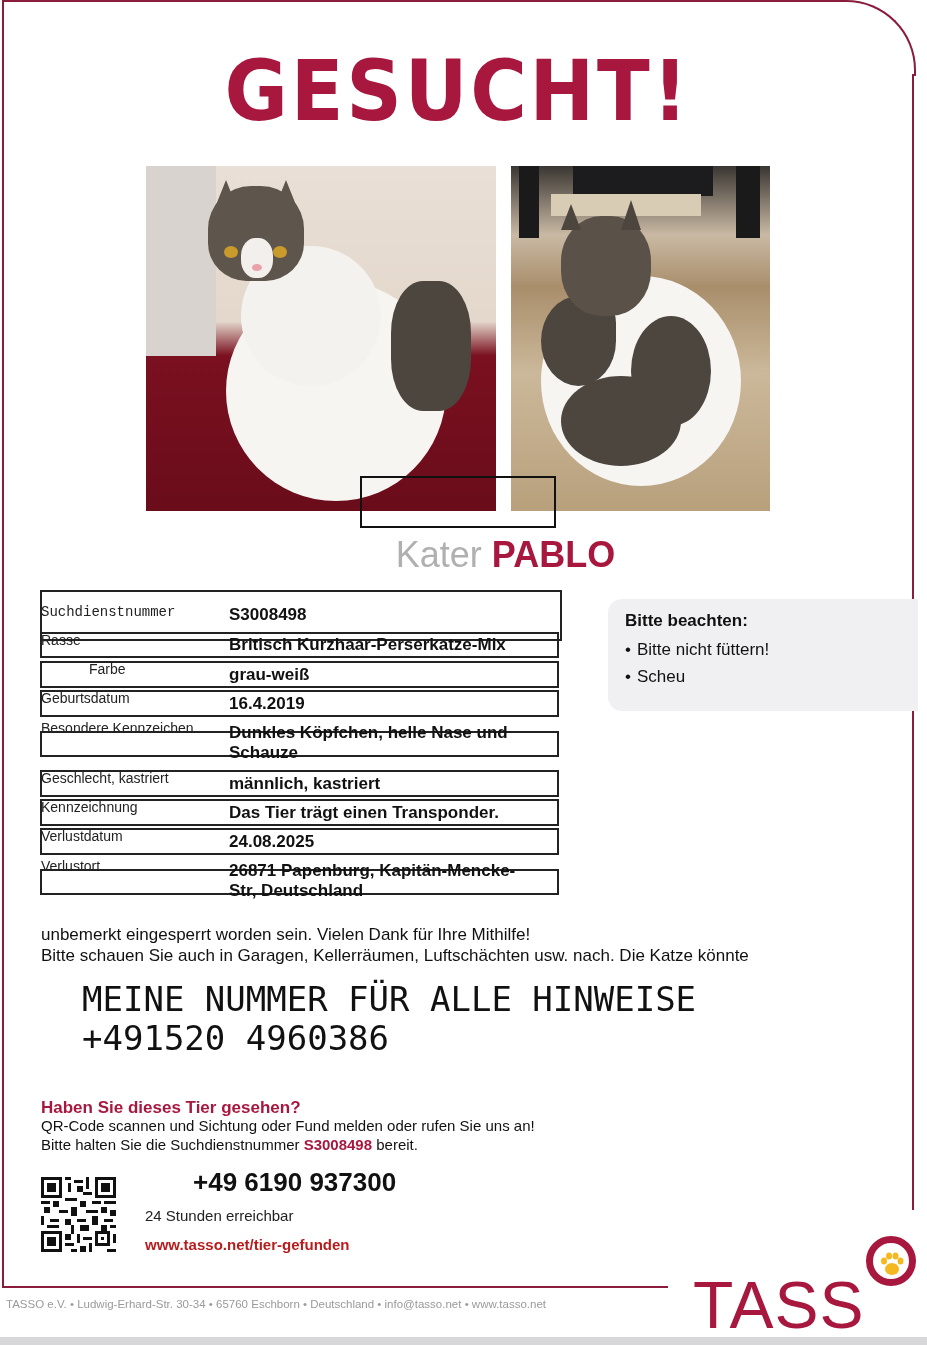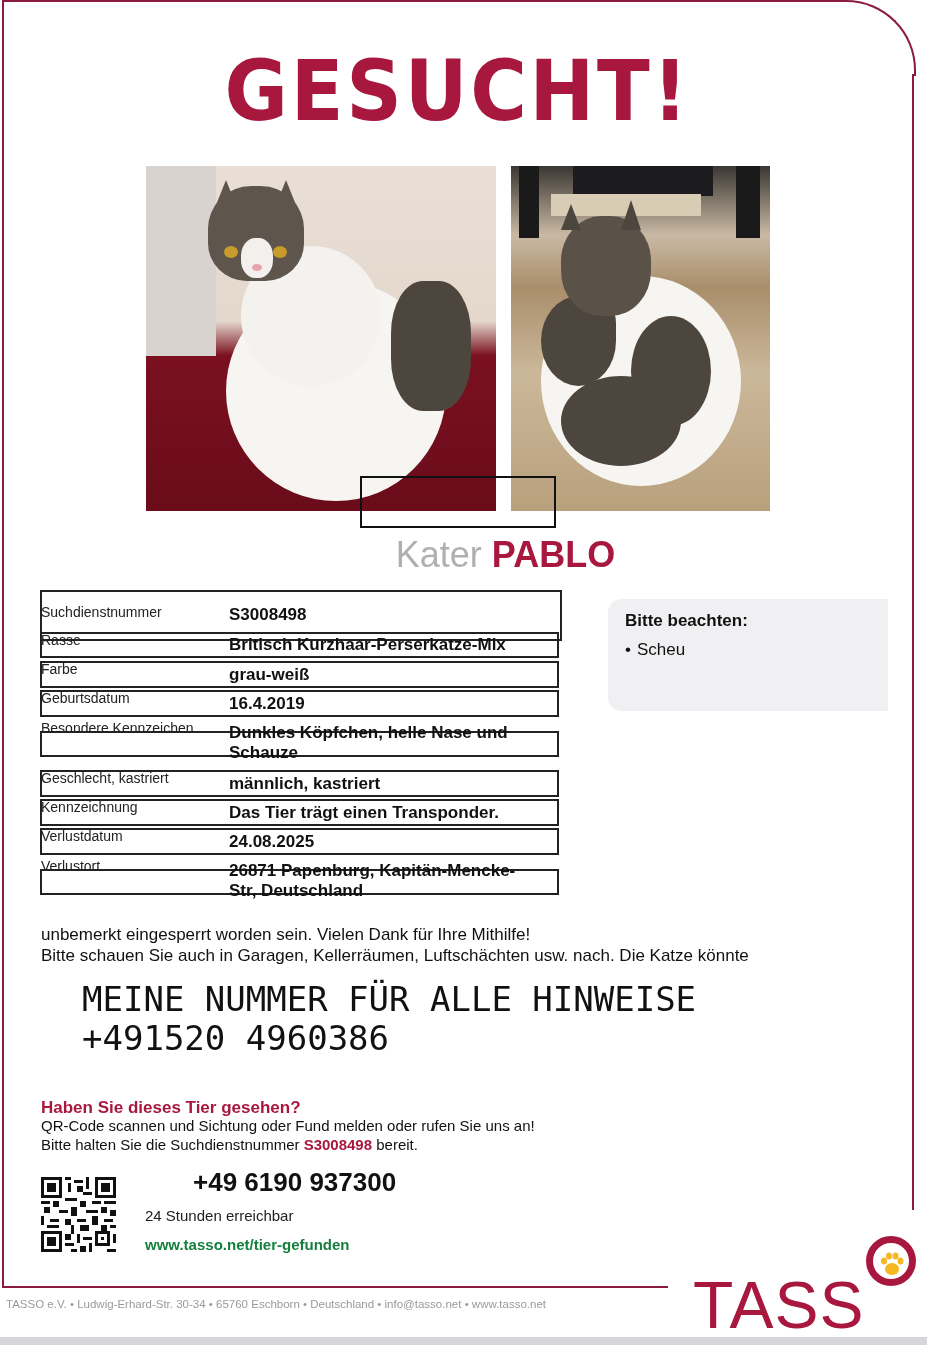--- a/index.html
+++ b/index.html
@@ -22,36 +22,36 @@
   .name-line { position:absolute; left:0; top:534px; width:915px; text-align:center; font-size:36px;padding-left:48px; }
   .name-prefix { color:#b0b0b0; }
   .name-main { color:#a8173e; font-weight:bold; }
 
   .table { position:absolute; left:40px; top:590px; width:522px; }
   .row { position:absolute; left:0; width:520px; }
   .row .box { position:absolute; left:0; width:519px; border:2px solid #222; box-sizing:border-box; }
   .row .label { position:absolute; left:1px; font-size:14px; color:#222; white-space:nowrap; }
   .row .value { position:absolute; left:189px; font-size:17px; font-weight:bold; color:#111; white-space:nowrap; line-height:21px; }
 
-  .notice { position:absolute; left:608px; top:599px; width:280px; height:112px; background:#f0f0f2; border-radius:14px 0 0 14px; box-sizing:border-box; padding:12px 0 0 17px; }
+  .notice { position:absolute; left:608px; top:599px; width:310px; height:112px; background:#f0f0f2; border-radius:14px 0 0 14px; box-sizing:border-box; padding:12px 0 0 17px; }
   .notice-title { font-size:17px; font-weight:bold; color:#111; margin-bottom:9px; }
   .notice-item { font-size:17px; color:#111; margin-bottom:7px; }
   .notice-item::before { content:"•"; margin-right:6px; }
 
   .body-text { position:absolute; left:41px; top:924px; width:800px; font-size:17px; line-height:21px; color:#111; }
   .mono-block { position:absolute; left:82px; top:980px; font-family:"DejaVu Sans Mono", monospace; font-size:34px; line-height:39px; color:#111; }
 
   .seen-title { position:absolute; left:41px; top:1098px; font-size:17px; font-weight:bold; color:#a8173e; }
   .seen-text { position:absolute; left:41px; top:1116px; font-size:15px; line-height:19px; color:#111; }
   .seen-text .hl { color:#a8173e; font-weight:bold; }
 
   .qr { position:absolute; left:41px; top:1177px; width:75px; height:75px; }
   .hotline { position:absolute; left:145px; top:1167px; font-size:26px; font-weight:bold; color:#111;margin-left:48px; }
   .hours { position:absolute; left:145px; top:1207px; font-size:15px; color:#222; }
-  .url { position:absolute; left:145px; top:1236px; font-size:15px; font-weight:bold; color:#15803d; }
+  .url { position:absolute; left:145px; top:1236px; font-size:15px; font-weight:bold; color:#b91c1c; }
 
   .logo { position:absolute; left:693px; top:1224px; font-size:66px; color:#a8173e; letter-spacing:1px; line-height:70px;margin-top:46px; }
   .logo-o { position:absolute; left:866px; top:1236px; width:50px; height:50px; border:7px solid #a8173e; border-radius:50%; box-sizing:border-box; }
   .paw { position:absolute; left:877px; top:1249px; width:30px; height:30px; }
 
   .footer { position:absolute; left:6px; top:1298px; font-size:11.5px; color:#9a9a9a; white-space:nowrap; }
   .bottom-bar { position:absolute; left:0; top:1337px; width:927px; height:8px; background:#d7d7da; }
 </style>
 </head>
 <body>
@@ -95,31 +95,31 @@
 <div class="overlay-box"></div>
 
 <div class="name-line">
   <span class="name-prefix">Kater</span>
   <span class="name-main">PABLO</span>
 </div>
 
 <div class="table">
   <div class="row" style="top:0;">
     <div class="box" style="top:0;height:51px;width:522px;"></div>
-    <span class="label" style="top:14px;">Suchdienstnummer</span>
+    <span class="label" style="top:14px;font-family:Liberation Mono, monospace;">Suchdienstnummer</span>
     <span class="value" style="top:14px;">S3008498</span>
   </div>
   <div class="row" style="top:42px;">
     <div class="box" style="top:0;height:26px;"></div>
     <span class="label" style="top:0;">Rasse</span>
     <span class="value" style="top:2px;">Britisch Kurzhaar-Perserkatze-Mix</span>
   </div>
   <div class="row" style="top:71px;">
     <div class="box" style="top:0;height:27px;"></div>
-    <span class="label" style="top:0;">Farbe</span>
+    <span class="label" style="top:0;padding-left:48px;">Farbe</span>
     <span class="value" style="top:3px;">grau-weiß</span>
   </div>
   <div class="row" style="top:100px;">
     <div class="box" style="top:0;height:27px;"></div>
     <span class="label" style="top:0;">Geburtsdatum</span>
     <span class="value" style="top:3px;">16.4.2019</span>
   </div>
   <div class="row" style="top:130px;">
     <div class="box" style="top:11px;height:26px;"></div>
     <span class="label" style="top:0;">Besondere Kennzeichen</span>
@@ -144,20 +144,21 @@
   <div class="row" style="top:268px;">
     <div class="box" style="top:11px;height:26px;"></div>
     <span class="label" style="top:0;">Verlustort</span>
     <span class="value" style="top:2px;text-align:center;">26871 Papenburg, Kapitän-Mencke-</span>
     <span class="value" style="top:22px;">Str, Deutschland</span>
   </div>
 </div>
 
 <div class="notice">
   <div class="notice-title">Bitte beachten:</div>
+  <div class="notice-item">Bitte nicht füttern!</div>
   <div class="notice-item">Scheu</div>
 </div>
 
 <div class="body-text">
   <div>unbemerkt eingesperrt worden sein. Vielen Dank für Ihre Mithilfe!</div>
   <div>Bitte schauen Sie auch in Garagen, Kellerräumen, Luftschächten usw. nach. Die Katze könnte</div>
 </div>
 
 <div class="mono-block">
   <div>MEINE NUMMER FÜR ALLE HINWEISE</div>

